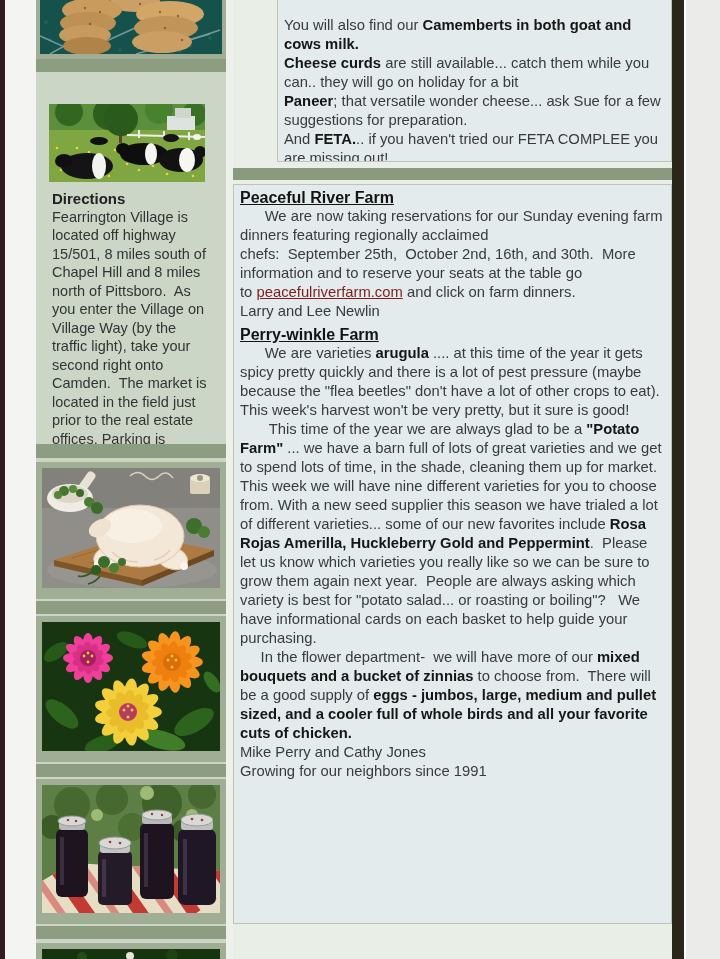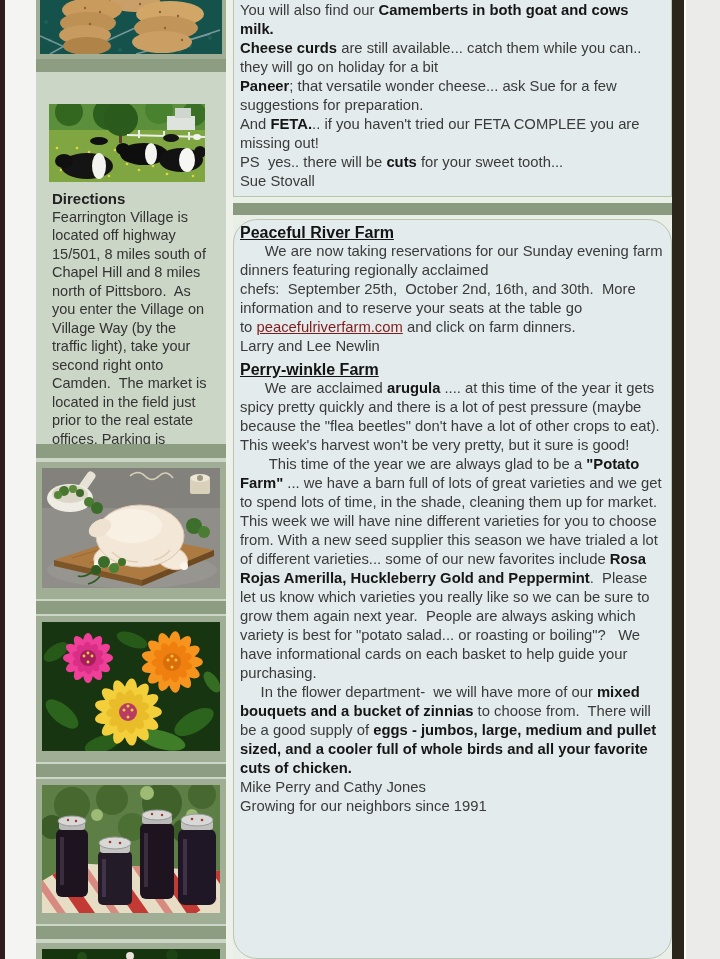--- a/index.html
+++ b/index.html
@@ -25,23 +25,23 @@
   .dir-body{font-size:14.5px;line-height:18.5px;color:#333;margin:0 12px 0 16px;white-space:pre-wrap;}
   .f-pad{height:132px;padding:6px;box-sizing:content-box;}
   .f-chicken{height:120px;}
   .f-zinnia{height:129px;}
   .f-jam{height:128px;}
   .f-partial{flex:1;padding:6px 6px 0;}
   .mt4{margin-top:4px;} .mt2{margin-top:2px;}
 
   
   .panel{background:#e3ebed;border:1px solid #b9c6b1;box-sizing:border-box;overflow:hidden;}
-  .panel1{height:197px;border-top:none;padding:1px 6px;}
+  .panel1{height:162px;border-top:none;padding:16px 6px;margin-left:44px;}
   .main-div{height:12px;background:#8a9a7e;margin-top:6px;}
-  .panel2{height:740px;margin-top:4px;padding:3px 6px;border-radius:24px;}
+  .panel2{height:740px;margin-top:4px;padding:3px 6px;}
   p.rich{margin:0;white-space:pre-wrap;font-size:14.8px;line-height:19px;color:#3a3a3a;}
   p.rich .b{font-weight:bold;color:#161616;}
   h3.farm{font-size:16px;font-weight:bold;text-decoration:underline;color:#141414;
           margin:0;line-height:19px;}
   h3.gap-above{margin-top:4px;}
   a.lnk{color:#7f1d1d;text-decoration:underline;cursor:pointer;}
 </style>
 </head>
 <body>
 
@@ -433,19 +433,19 @@
   <div class="main-div"></div>
 
   <div class="panel panel2">
     <h3 class="farm">Peaceful River Farm</h3>
     <p class="rich"><span>      We are now taking reservations for our Sunday evening farm dinners featuring regionally acclaimed
 chefs:  September 25th,  October 2nd, 16th, and 30th.  More information and to reserve your seats at the table go
 to </span><a href="#" class="lnk">peacefulriverfarm.com</a><span> and click on farm dinners.
 Larry and Lee Newlin</span></p>
 
     <h3 class="farm gap-above">Perry-winkle Farm</h3>
-    <p class="rich"><span>      We are acclaimed </span><span class="b">arugula</span><span> .... at this time of the year it gets spicy pretty quickly and there is a lot of pest pressure (maybe because the "flea beetles" don't have a lot of other crops to eat).  This week's harvest won't be very pretty, but it sure is good!</span></p>
+    <p class="rich"><span>      We are varieties </span><span class="b">arugula</span><span> .... at this time of the year it gets spicy pretty quickly and there is a lot of pest pressure (maybe because the "flea beetles" don't have a lot of other crops to eat).  This week's harvest won't be very pretty, but it sure is good!</span></p>
     <p class="rich"><span>       This time of the year we are always glad to be a </span><span class="b">"Potato Farm"</span><span> ... we have a barn full of lots of great varieties and we get to spend lots of time, in the shade, cleaning them up for market. This week we will have nine different varieties for you to choose from. With a new seed supplier this season we have trialed a lot of different varieties... some of our new favorites include </span><span class="b">Rosa Rojas Amerilla, Huckleberry Gold and Peppermint</span><span>.  Please let us know which varieties you really like so we can be sure to grow them again next year.  People are always asking which variety is best for "potato salad... or roasting or boiling"?   We have informational cards on each basket to help guide your purchasing.</span></p>
     <p class="rich"><span>     In the flower department-  we will have more of our </span><span class="b">mixed bouquets and a bucket of zinnias</span><span> to choose from.  There will be a good supply of </span><span class="b">eggs - jumbos, large, medium and pullet sized, and a cooler full of whole birds and all your favorite cuts of chicken.</span><span>
 Mike Perry and Cathy Jones
 Growing for our neighbors since 1991</span></p>
   </div>
 </div>
 
 </body></html>

